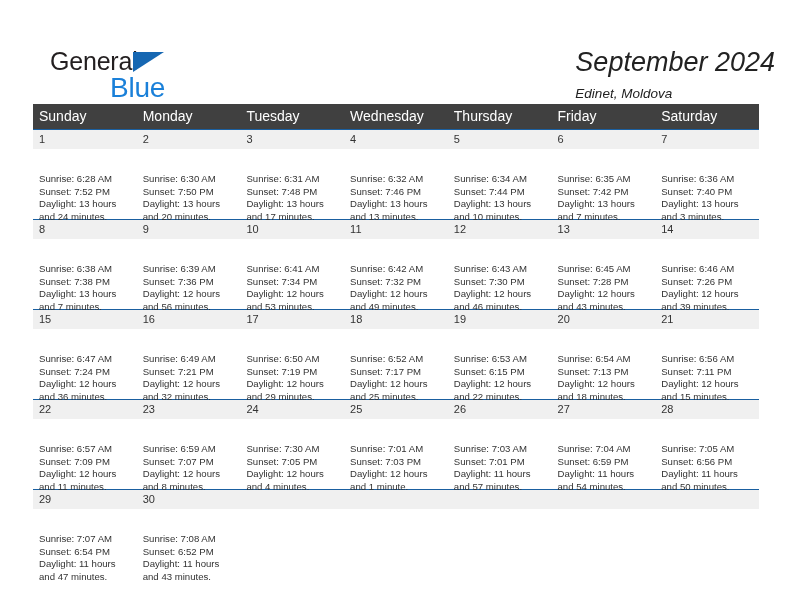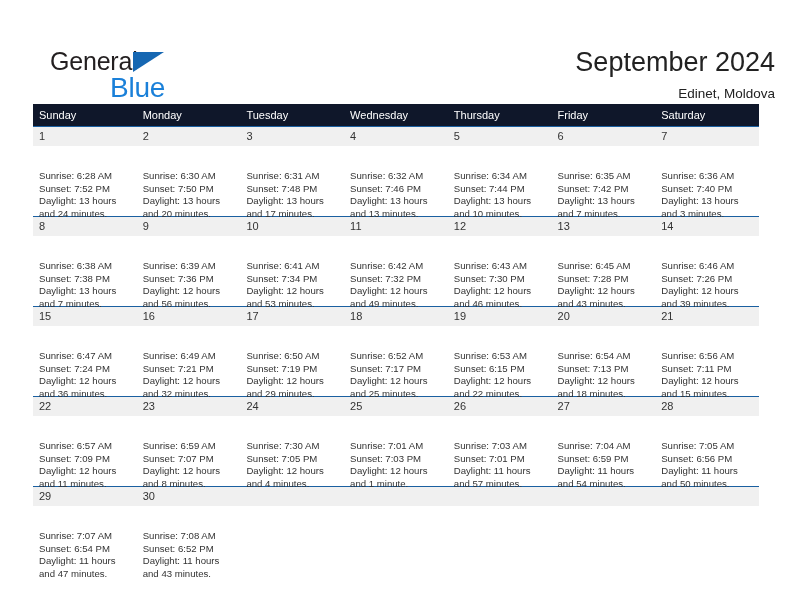--- a/index.html
+++ b/index.html
@@ -60,21 +60,22 @@
     top: 25px;
     font-size: 28px;
     color: #1a80d9;
     letter-spacing: -0.2px;
     white-space: nowrap;
   }
   .title-block {
     position: absolute;
     right: 34px;
     top: 30px;
-    text-align: right;
+    text-align: left;
+    font-style: italic;
   }
   .cal-title {
     font-size: 27px;
     color: #222222;
     font-weight: normal;
     line-height: 32px;
     white-space: nowrap;
   }
   .cal-subtitle {
     font-size: 13.5px;
@@ -87,23 +88,23 @@
   
   .calendar {
     position: absolute;
     left: 33px;
     top: 104px;
     width: 726px;
     border-collapse: collapse;
     table-layout: fixed;
   }
   .calendar th {
-    background: #0f172a;
+    background: #404040;
     color: #ffffff;
-    font-size: 11px;
+    font-size: 14px;
     font-weight: normal;
     text-align: left;
     padding: 4px 0 5px 6px;
     height: 13px;
     vertical-align: middle;
     border: none;
   }
   .calendar td {
     width: 103.7px;
     vertical-align: top;

